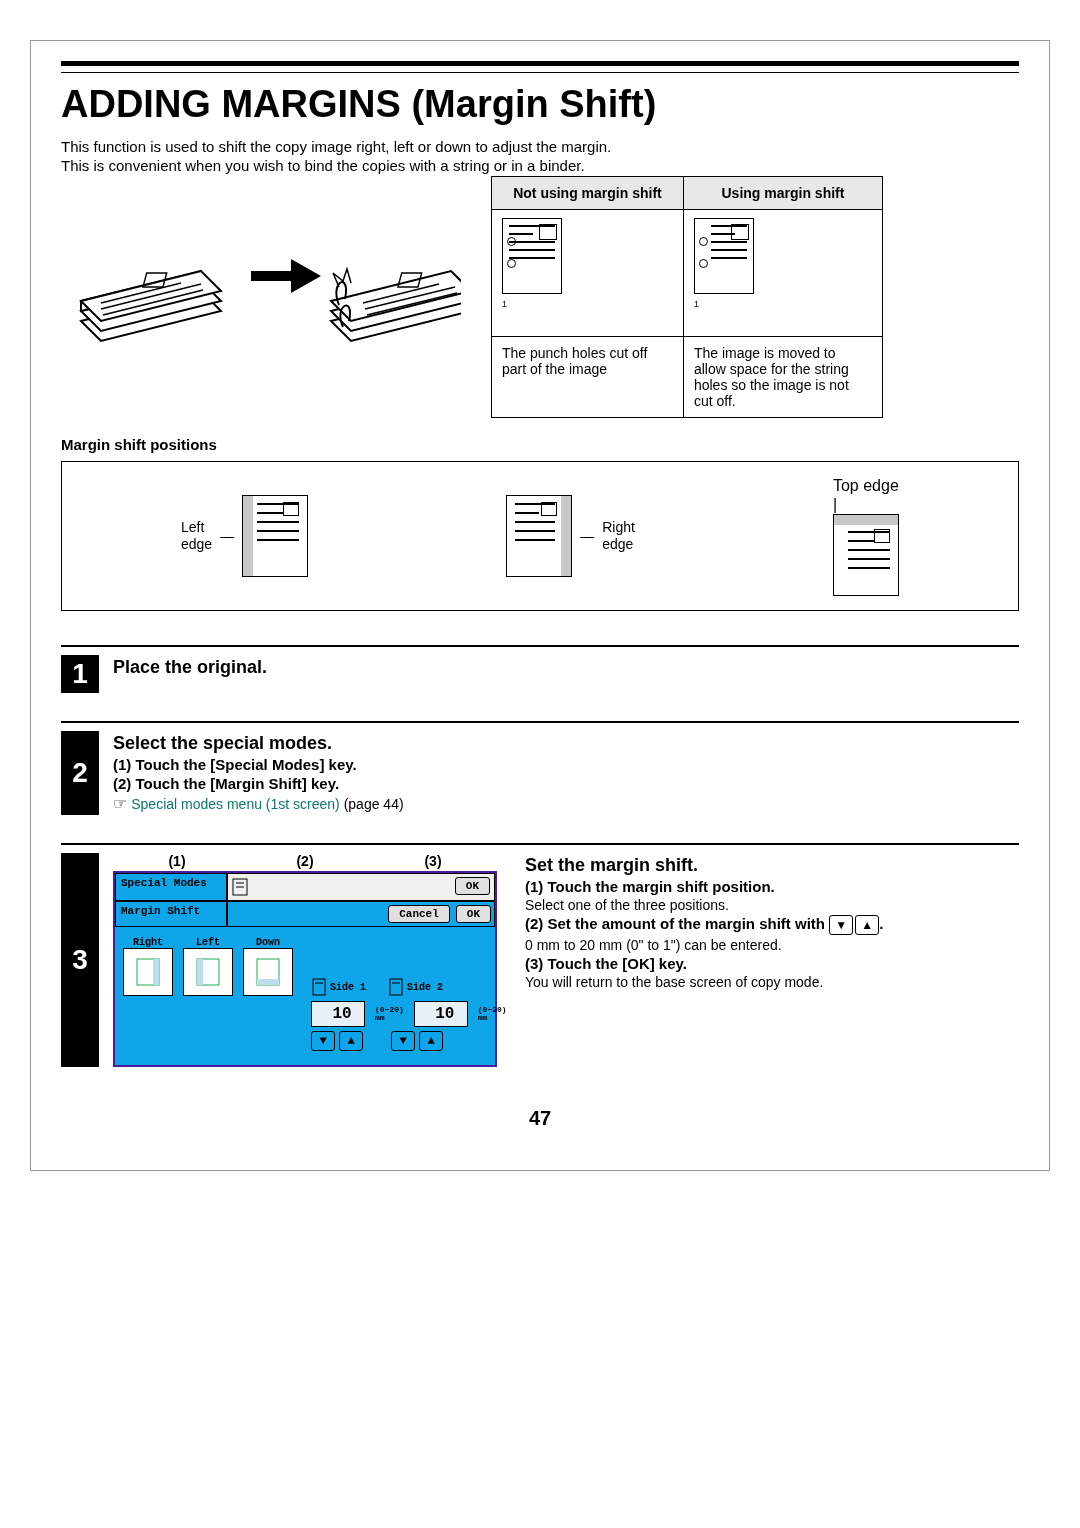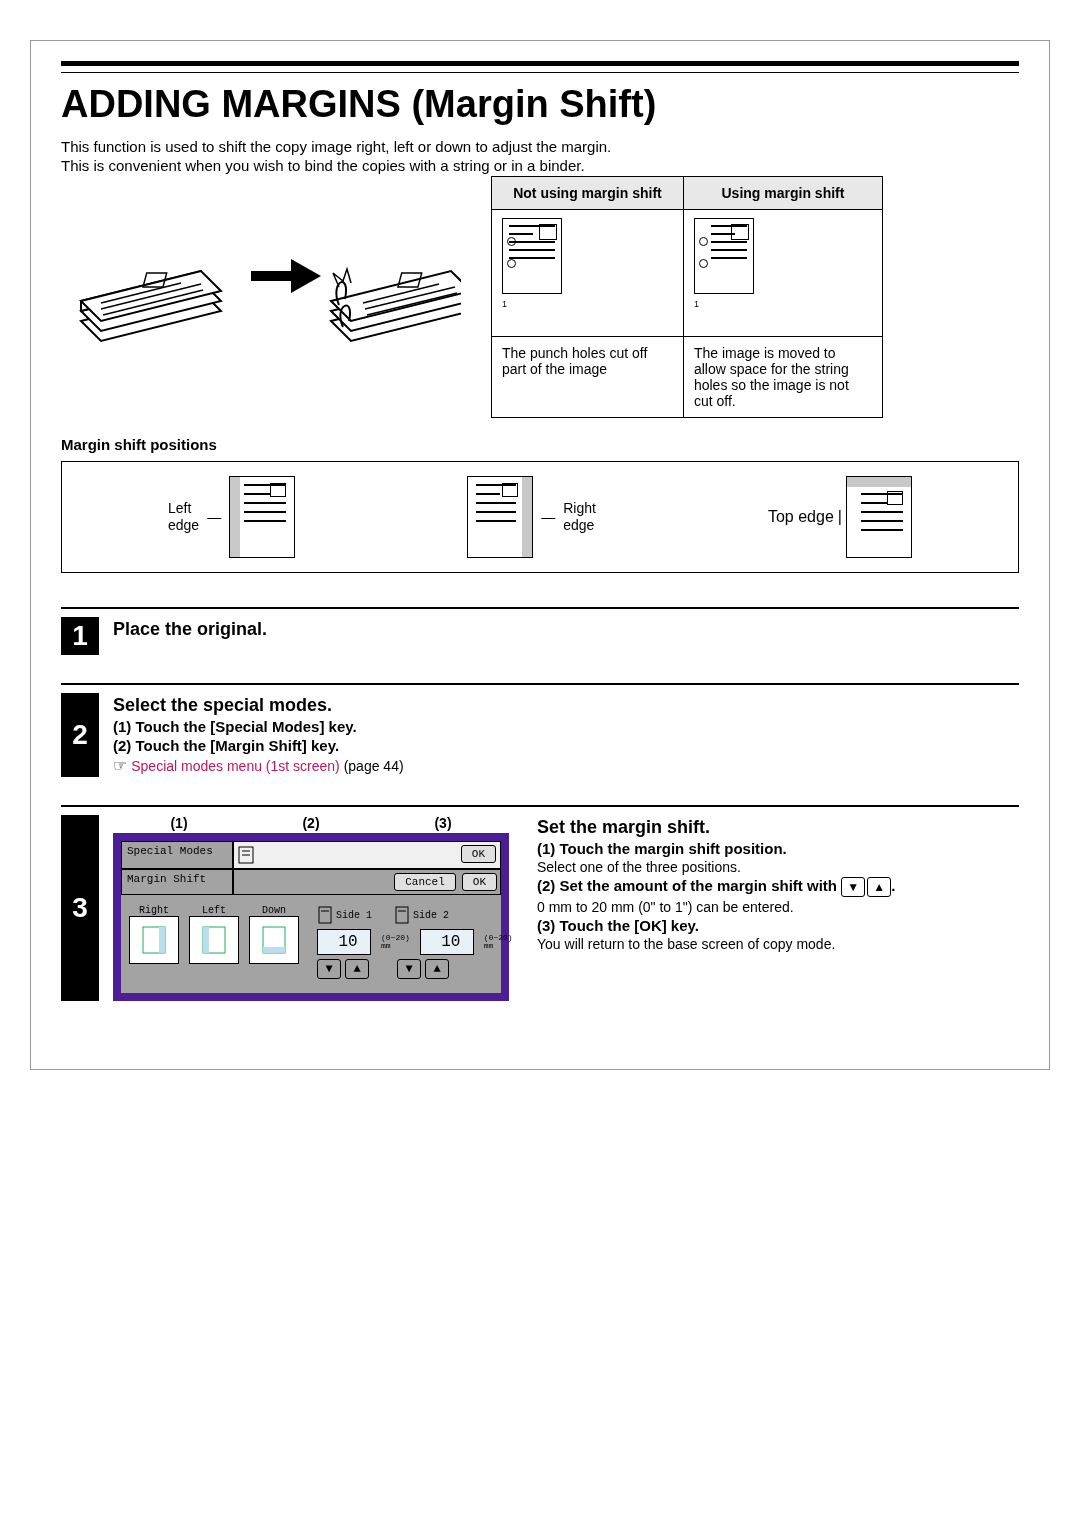--- a/index.html
+++ b/index.html
@@ -67,41 +67,41 @@
   .pos-item { display:flex; align-items:center; gap:8px; font-size:14px;}
   .pos-doc {
     width:64px; height:80px; border:1.5px solid #000; position:relative; background:#fff;
   }
   .pos-doc .shade-l{position:absolute; left:0; top:0; bottom:0; width:10px; background:#c8c8c8;}
   .pos-doc .shade-r{position:absolute; right:0; top:0; bottom:0; width:10px; background:#c8c8c8;}
   .pos-doc .shade-t{position:absolute; left:0; right:0; top:0; height:10px; background:#c8c8c8;}
   .pos-doc .ln{height:2px; background:#000; margin:7px 8px 0 14px; position:relative; z-index:1;}
   .pos-doc .sq{position:absolute; right:8px; top:6px; width:14px; height:12px; border:1.5px solid #000; z-index:1;}
   .pos-label { line-height:1.2;}
-  .top-col { display:flex; align-items:center; gap:4px;}
+  .top-col { display:flex; flex-direction:column; align-items:flex-start; gap:4px;}
   .steps { margin-top:34px;}
   .step { display:flex; border-top:2px solid #000; padding-top:8px; margin-bottom:28px;}
   .step-num {
     width:38px; min-height:38px; background:#000; color:#fff;
     font-size:28px; font-weight:bold; display:flex; align-items:center; justify-content:center;
     margin-right:14px; flex-shrink:0;
   }
   .step-num.tall { align-self:stretch; height:auto;}
   .step-body { flex:1; font-size:15px;}
   .step-title { font-size:18px; font-weight:bold; margin:0 0 4px 0;}
   .step-body p { margin:2px 0;}
   .sub-list { font-weight:bold; margin:6px 0 0 0;}
   .ref { font-size:14px;}
   .ref .hand { font-size:16px;}
-  .ref a { color:#be185d; text-decoration:none;}
+  .ref a { color:#0f766e; text-decoration:none;}
   .step3-body { display:flex; gap:28px; flex:1;}
   .touch-panel {
-    width:380px; border:8px solid #4c1d95; font-size:11px;
+    width:380px; border:2px solid #4c1d95; font-size:11px;
     font-family: "Courier New", monospace;
-    position:relative; background:#a3a3a3;
+    position:relative; background:#0ea5e9;font-weight:bold;
   }
   .callouts { display:flex; justify-content:space-around; font-weight:bold; font-size:14px; margin-bottom:2px;}
   .tp-cell-label { border:1px solid #000; padding:3px 5px;}
   .tp-ok { border:1px solid #000; padding:2px 10px; background:#e0e0e0; border-radius:3px;}
   .tp-btn { border:1.5px solid #000; width:48px; height:46px; background:#fff; display:flex; align-items:center; justify-content:center;}
   .tp-spin { border:1.5px solid #000; border-radius:3px; width:22px; height:18px; display:inline-flex; align-items:center; justify-content:center; font-size:12px;}
   .tp-val { border:1.5px solid #000; width:44px; height:24px; background:#e8f0f8; font-family:"Courier New"; font-size:16px; display:flex; align-items:center; justify-content:center;padding-left:8px;}
   .subbody { font-weight:normal; font-size:14px; margin:2px 0 10px 20px;}
   .spin-icons { display:inline-flex; gap:2px; vertical-align:middle;}
   .pagenum { text-align:center; font-size:20px; font-weight:bold; margin-top:40px;}
@@ -329,21 +329,21 @@
                     <div class="tp-btn">
                       <svg width="30" height="34">
                           <rect x="4" y="4" width="22" height="26" fill="none" stroke="#2a5"></rect>
                           <rect x="4" y="24" width="22" height="6" fill="#bde"></rect>
                         </svg>
                     </div>
                     </div>
                 </div>
               </div>
 
-              <div style="font-size:10px;">
+              <div style="font-size:10px;margin-top:40px;">
                 <div style="display:flex; gap:22px;">
                   <div style="display:flex; align-items:center; gap:3px;">
                     <svg width="16" height="20">
                         <rect x="2" y="2" width="12" height="16" fill="none" stroke="#000"></rect>
                         <line x1="4" y1="6" x2="12" y2="6" stroke="#000"></line>
                       </svg>
                     <span>Side 1</span>
                   </div>
                   <div style="display:flex; align-items:center; gap:3px;">
                     <svg width="16" height="20">
@@ -384,13 +384,14 @@
           </p>
           <p class="subbody">0 mm to 20 mm (0" to 1") can be entered.</p>
           <p class="sub-list">(3)  Touch the [OK] key.</p>
           <p class="subbody">You will return to the base screen of copy mode.</p>
         </div>
       </div>
     </div>
 
   </div>
 
+  <div class="pagenum">47</div>
 </div>
 
 </body></html>

